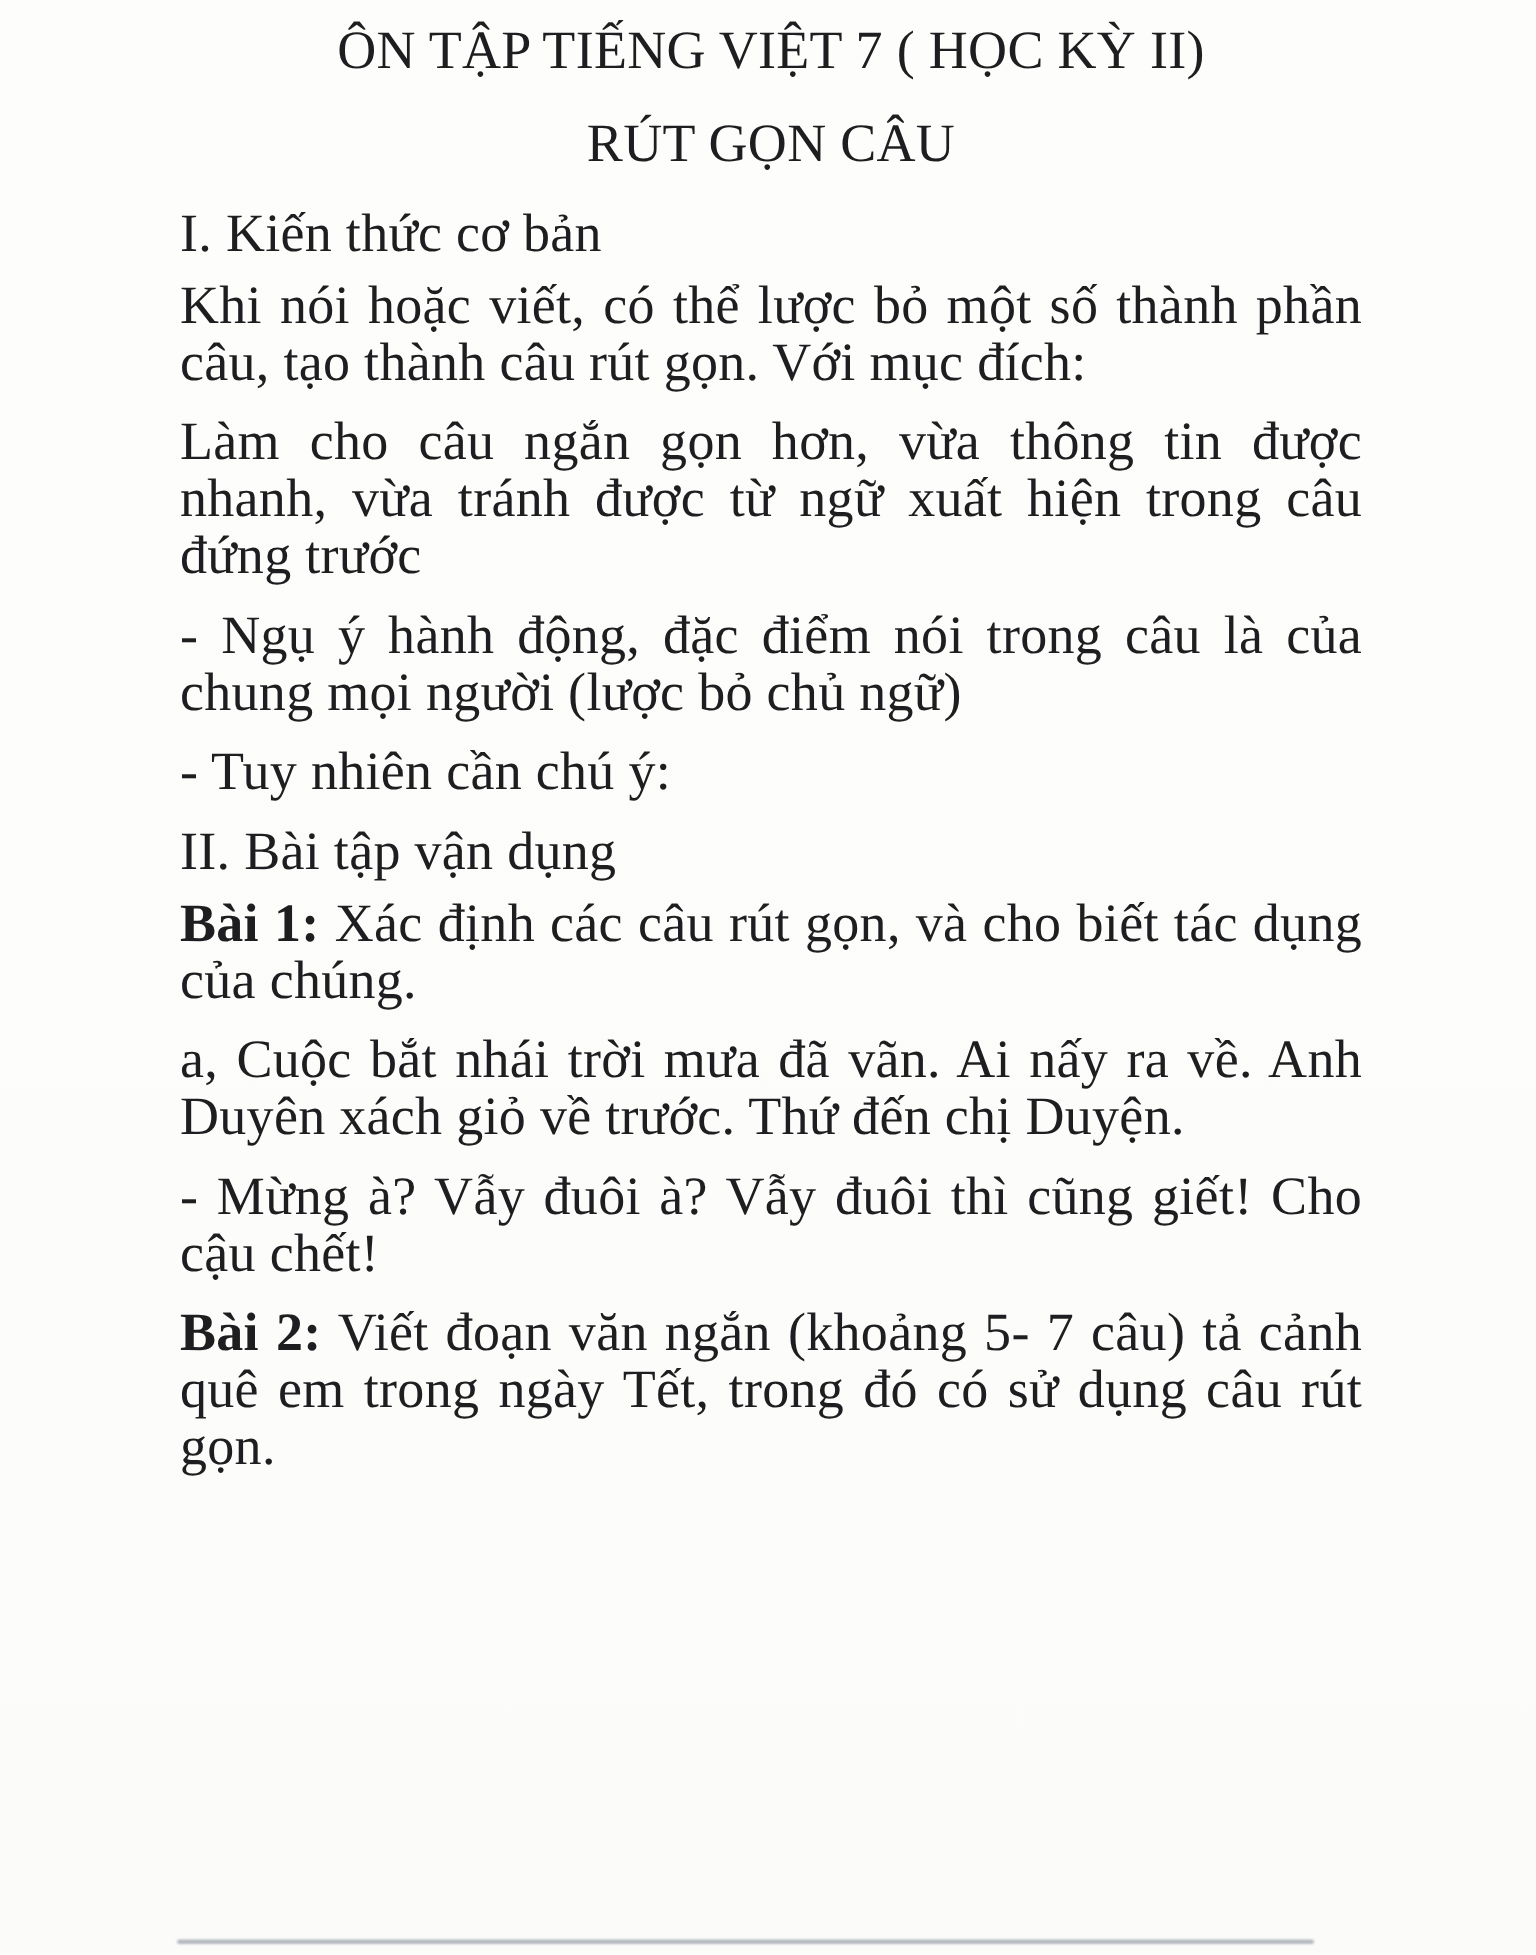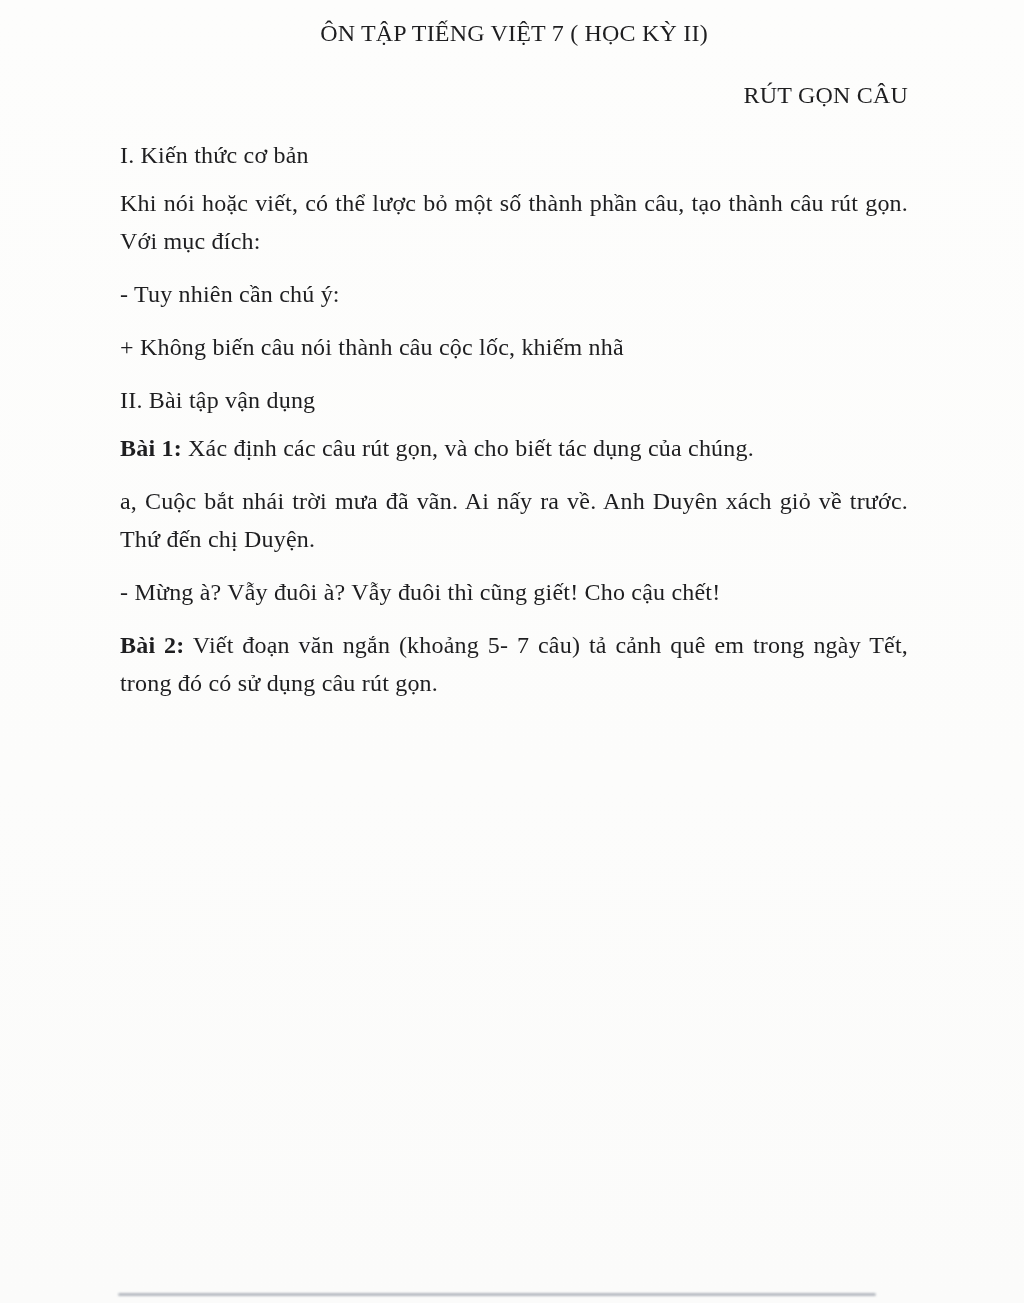--- a/index.html
+++ b/index.html
@@ -16,31 +16,31 @@
     font-family: "Liberation Serif", "DejaVu Serif", serif;
     color: #1e1e20;
   }
   .content {
     padding: 14px 116px 0 120px;
     filter: blur(0.28px);
     letter-spacing: 0.2px;
   }
   .block {
     margin: 0 0 15px 0;
-    font-size: 24px;
+    font-size: 36px;
     line-height: 38px;
     font-weight: 400;
     text-align: justify;
   }
   .doc-title {
     text-align: center;
     margin-bottom: 24px;
   }
   .doc-subtitle {
-    text-align: right;
+    text-align: center;
     margin-bottom: 22px;
   }
   .section-heading {
     margin-bottom: 10px;
   }
   .lead {
     font-weight: 700;
   }
   .scan-line {
     position: absolute;
@@ -61,26 +61,27 @@
   <div class="content">
 
     <div class="block doc-title">ÔN TẬP TIẾNG VIỆT 7 ( HỌC KỲ II)</div>
 
     <div class="block doc-subtitle">RÚT GỌN CÂU</div>
 
     <div class="block section-heading">I. Kiến thức cơ bản</div>
 
     <div class="block">Khi nói hoặc viết, có thể lược bỏ một số thành phần câu, tạo thành câu rút gọn. Với mục đích:</div>
 
+    <div class="block">Làm cho câu ngắn gọn hơn, vừa thông tin được nhanh, vừa tránh được từ ngữ xuất hiện trong câu đứng trước</div>
 
+    <div class="block">- Ngụ ý hành động, đặc điểm nói trong câu là của chung mọi người (lược bỏ chủ ngữ)</div>
 
     <div class="block">- Tuy nhiên cần chú ý:</div>
 
 
-    <div class="block">+ Không biến câu nói thành câu cộc lốc, khiếm nhã</div>
 
     <div class="block section-heading">II. Bài tập vận dụng</div>
 
     <div class="block"><span class="lead">Bài 1:</span><span> Xác định các câu rút gọn, và cho biết tác dụng của chúng.</span></div>
 
     <div class="block">a, Cuộc bắt nhái trời mưa đã vãn. Ai nấy ra về. Anh Duyên xách giỏ về trước. Thứ đến chị Duyện.</div>
 
 
     <div class="block">- Mừng à? Vẫy đuôi à? Vẫy đuôi thì cũng giết! Cho cậu chết!</div>
 

